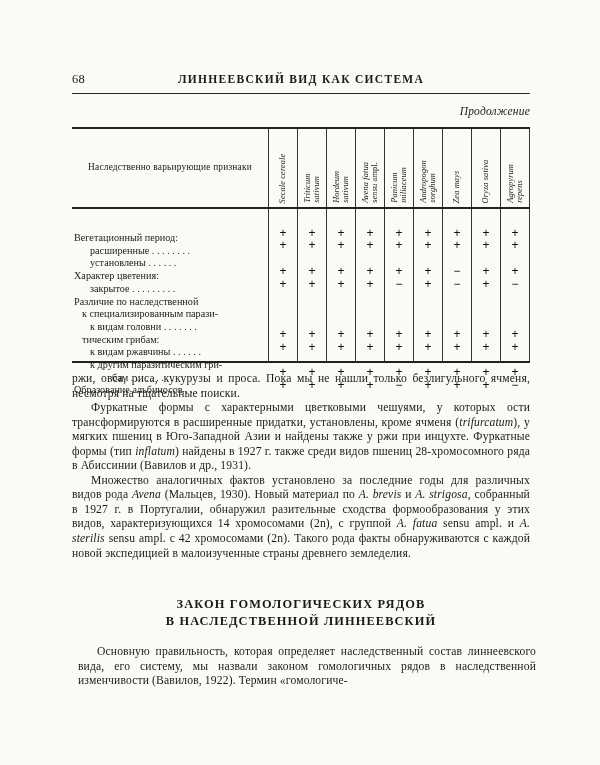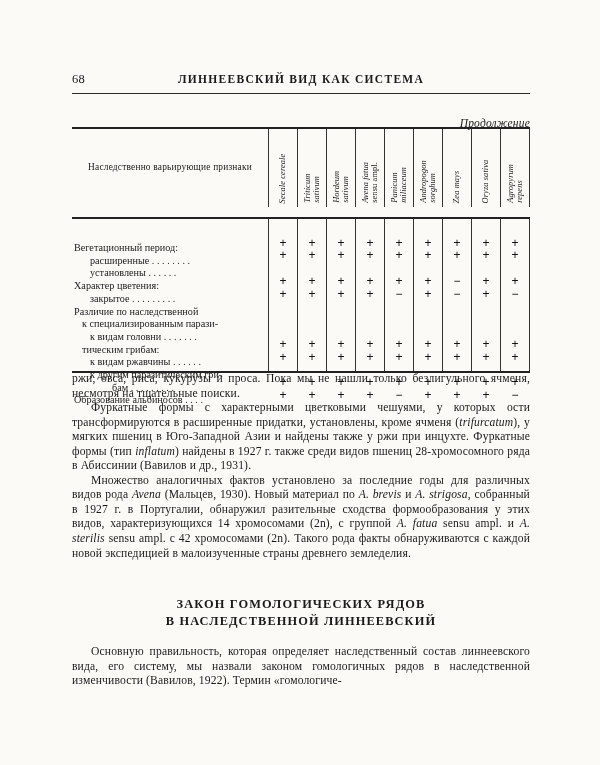--- a/index.html
+++ b/index.html
@@ -58,21 +58,20 @@
   }
 
   
   .cont {
     position: absolute;
     right: 70px;
     top: 105px;
     font-style: italic;
     font-size: 11.5px;
     letter-spacing: 0.2px;
-    margin-top: 12px;
   }
 
   
   .tbl {
     position: absolute;
     left: 72px;
     top: 127px;
     width: 458px;
   }
   .tbl-rule-top {
@@ -85,21 +84,21 @@
     background: #222;
     width: 458px;
   }
   .tbl-rule-bot {
     height: 2px;
     background: #222;
     width: 458px;
   }
   .thead {
     position: relative;
-    height: 88px;
+    height: 78px;
     width: 458px;
     font-family: Liberation Serif, serif;
   }
   .thead-label {
     position: absolute;
     left: 0;
     top: 0;
     width: 196px;
     height: 78px;
     display: flex;
@@ -214,21 +213,21 @@
     width: 458px;
     top: 596px;
     text-align: center;
     font-weight: bold;
     font-size: 12.4px;
     letter-spacing: 1.1px;
     line-height: 17px;
   }
   .bodytext2 {
     position: absolute;
-    left: 72px;
+    left: 78px;
     top: 645px;
     width: 458px;
     font-size: 11.6px;
     line-height: 14.55px;
     text-align: justify;
     letter-spacing: 0.15px;
   }
   .bodytext2 p { margin: 0; }
   .bodytext2 p.ind { text-indent: 19px; }
 </style>

